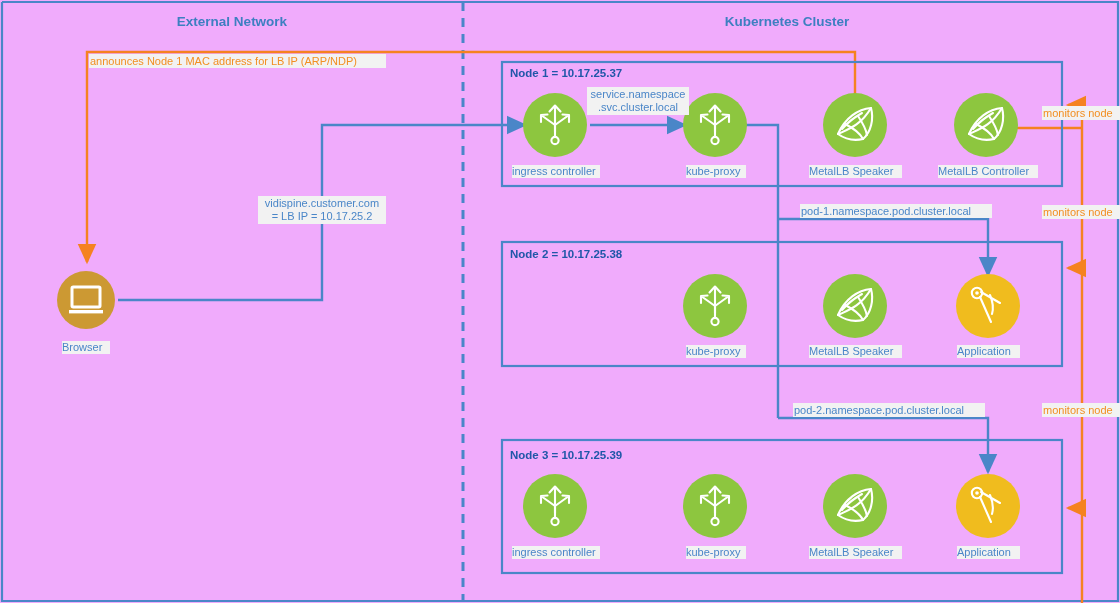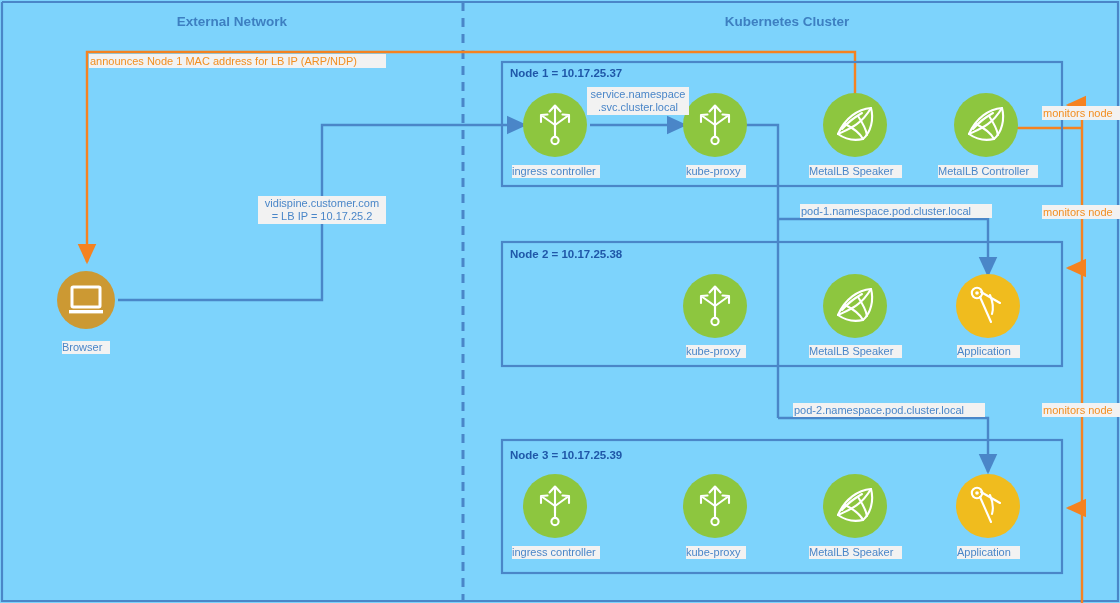--- a/index.html
+++ b/index.html
@@ -1,17 +1,17 @@
 <!DOCTYPE html>
 <html><head>
 <meta charset="utf-8">
 <style>
   html,body{margin:0;padding:0;background:#000;}
   body{width:1120px;height:603px;overflow:hidden;font-family:"Liberation Sans",sans-serif;}
-  #stage{position:relative;width:1120px;height:603px;background:#7dd3fc;}
+  #stage{position:relative;width:1120px;height:603px;background:#f0abfc;}
   svg{position:absolute;top:0;left:0;}
   .ttl{fill:#3d7fc1;font-family:"Liberation Sans",sans-serif;font-size:13.5px;font-weight:bold;}
   .nodeTtl{fill:#1f57a8;font-family:"Liberation Sans",sans-serif;font-size:11.5px;font-weight:bold;}
   .lbl{fill:#4a86c8;font-family:"Liberation Sans",sans-serif;font-size:11px;}
   .lblOr{fill:#f28f22;font-family:"Liberation Sans",sans-serif;font-size:11px;}
   .bluewire{stroke:#4a86c8;stroke-width:2.4;fill:none;}
   .orwire{stroke:#f58220;stroke-width:2.4;fill:none;}
   .boxb{stroke:#4a86c8;stroke-width:2.2;fill:none;}
   .dash{stroke:#4a86c8;stroke-width:3;stroke-dasharray:9 7;fill:none;}
   .glyph{fill:none;stroke:#fff;stroke-width:2.1;stroke-linecap:round;stroke-linejoin:round;}

